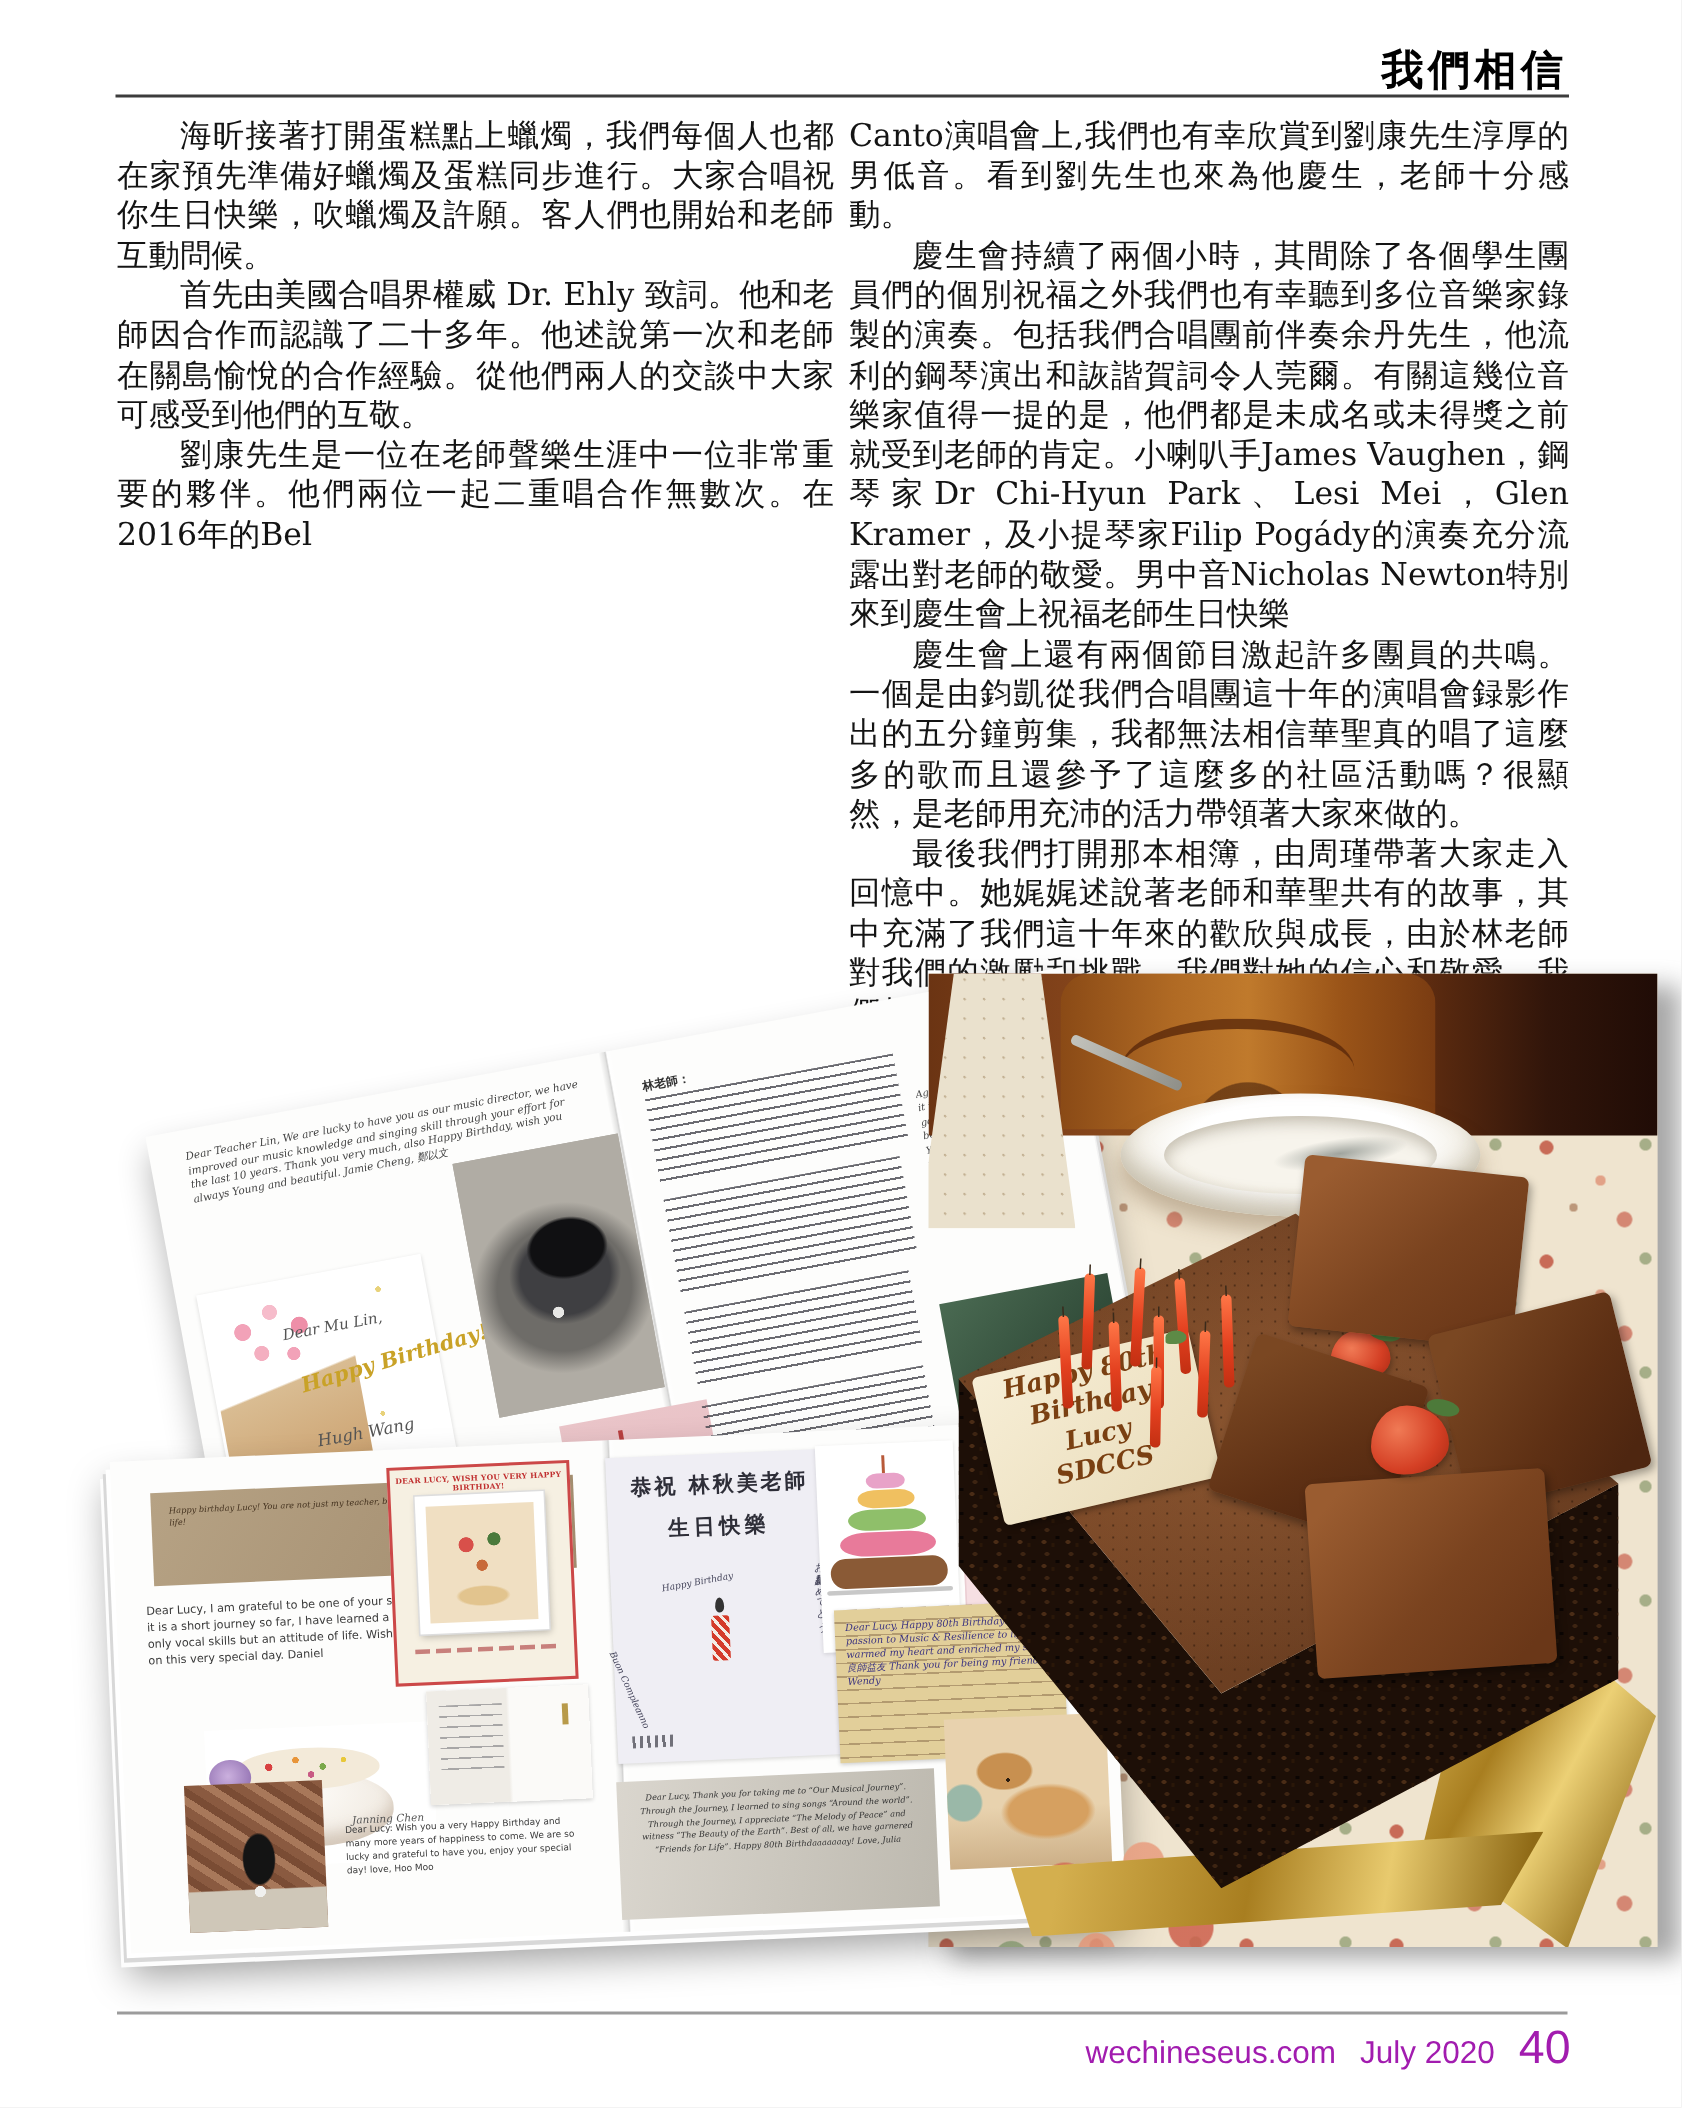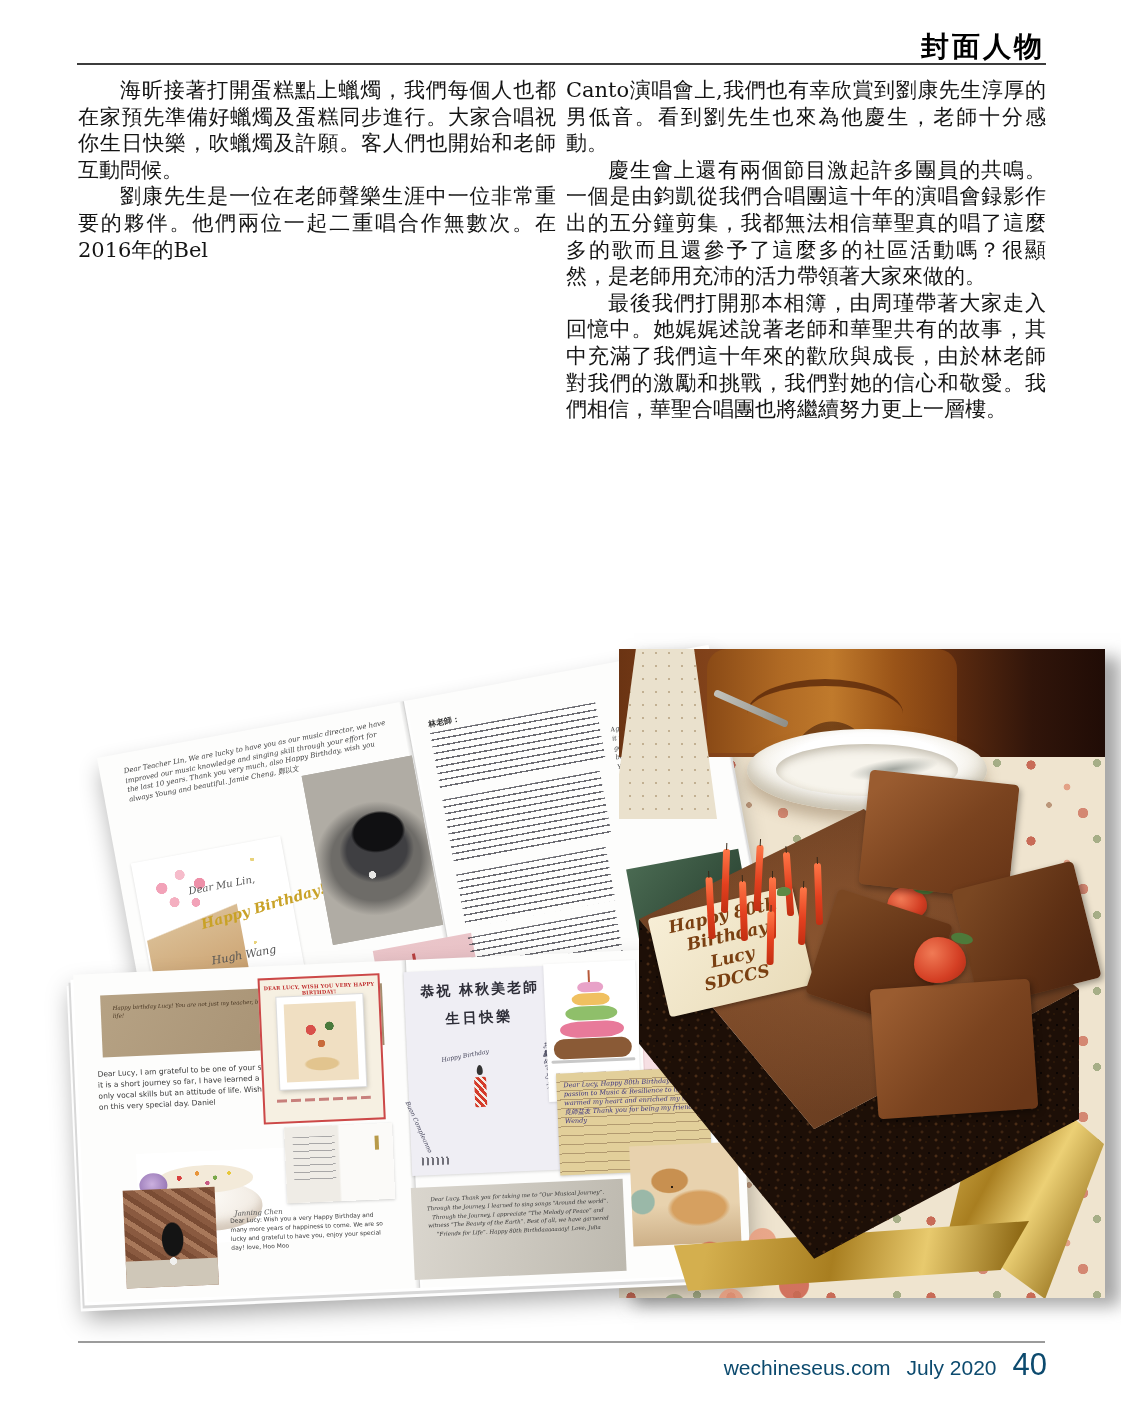--- a/index.html
+++ b/index.html
@@ -10,21 +10,21 @@
   .header-rule{position:absolute;top:63px;left:77px;right:75px;height:2px;background:#3c3c3c;}
   
   .col{position:absolute;top:77px;font-size:21px;line-height:26.6px;text-align:justify;color:#141414;}
   .col-left{left:78px;width:478px;}
   .col-right{left:566px;width:480px;}
   .col p{margin:0;}
   .col p.ind{text-indent:2em;}
   
   .footer-rule{position:absolute;top:1341px;left:78px;right:76px;height:2px;background:#9b9b9b;}
   .footer{position:absolute;top:1347px;right:74px;display:flex;align-items:baseline;gap:16px;
-          font-family:"Liberation Sans",sans-serif;color:#0c4a6e;}
+          font-family:"Liberation Sans",sans-serif;color:#a21caf;}
   .footer .site{font-size:21px;}
   .footer .issue{font-size:21px;}
   .footer .pagenum{font-size:31px;}
   
   .photo{position:absolute;left:619px;top:649px;width:486px;height:649px;overflow:hidden;background:#efe4cf;
          box-shadow:15px 8px 16px rgba(95,95,95,.55);}
   .photo *{position:absolute;}
   .room{left:0;top:0;right:0;height:108px;z-index:1;
         background:linear-gradient(90deg,#6b3413 0%,#81421a 18%,#9a591f 45%,#5e2c10 68%,#31150a 85%,#200c06 100%);}
   .chair{left:88px;top:0;width:250px;height:104px;border-radius:20px 20px 0 0;z-index:1;
@@ -201,30 +201,32 @@
       radial-gradient(circle 20px at 10% 56%, #9ab8a8 0 58%, transparent 65%),
       linear-gradient(180deg,#e8d2ae 0 60%, #cdb088 100%);}
   .julia-card{left:328px;top:228px;width:212px;height:92px;background:linear-gradient(100deg,#dad6ce,#bdb9af);
       text-align:center;font-size:5.5px;font-style:italic;color:#333;line-height:1.6;padding:8px 12px;overflow:hidden;}
 </style>
 </head>
 <body>
 
 <div class="page">
 
-  <div class="section-title">封面人物</div>
+  <div class="section-title">我們相信</div>
   <div class="header-rule"></div>
 
   <div class="col col-left">
     <p class="ind">海昕接著打開蛋糕點上蠟燭，我們每個人也都在家預先準備好蠟燭及蛋糕同步進行。大家合唱祝你生日快樂，吹蠟燭及許願。客人們也開始和老師互動問候。</p>
+    <p class="ind">首先由美國合唱界權威 Dr. Ehly 致詞。他和老師因合作而認識了二十多年。他述說第一次和老師在關島愉悅的合作經驗。從他們兩人的交談中大家可感受到他們的互敬。</p>
     <p class="ind">劉康先生是一位在老師聲樂生涯中一位非常重要的夥伴。他們兩位一起二重唱合作無數次。在2016年的Bel</p>
   </div>
 
   <div class="col col-right">
     <p>Canto演唱會上,我們也有幸欣賞到劉康先生淳厚的男低音。看到劉先生也來為他慶生，老師十分感動。</p>
+    <p class="ind">慶生會持續了兩個小時，其間除了各個學生團員們的個別祝福之外我們也有幸聽到多位音樂家錄製的演奏。包括我們合唱團前伴奏余丹先生，他流利的鋼琴演出和詼諧賀詞令人莞爾。有關這幾位音樂家值得一提的是，他們都是未成名或未得獎之前就受到老師的肯定。小喇叭手James Vaughen，鋼琴家Dr Chi-Hyun Park、Lesi Mei，Glen Kramer，及小提琴家Filip Pogády的演奏充分流露出對老師的敬愛。男中音Nicholas Newton特別來到慶生會上祝福老師生日快樂</p>
     <p class="ind">慶生會上還有兩個節目激起許多團員的共鳴。一個是由鈞凱從我們合唱團這十年的演唱會録影作出的五分鐘剪集，我都無法相信華聖真的唱了這麼多的歌而且還參予了這麼多的社區活動嗎？很顯然，是老師用充沛的活力帶領著大家來做的。</p>
     <p class="ind">最後我們打開那本相簿，由周瑾帶著大家走入回憶中。她娓娓述說著老師和華聖共有的故事，其中充滿了我們這十年來的歡欣與成長，由於林老師對我們的激勵和挑戰，我們對她的信心和敬愛。我們相信，華聖合唱團也將繼續努力更上一層樓。</p>
   </div>
 
   <div class="photo">
     <div class="cloth"></div>
     <div class="room"></div>
     <div class="chair"></div>
     <div class="chair-arc"></div>
     <div class="lamp"></div>

